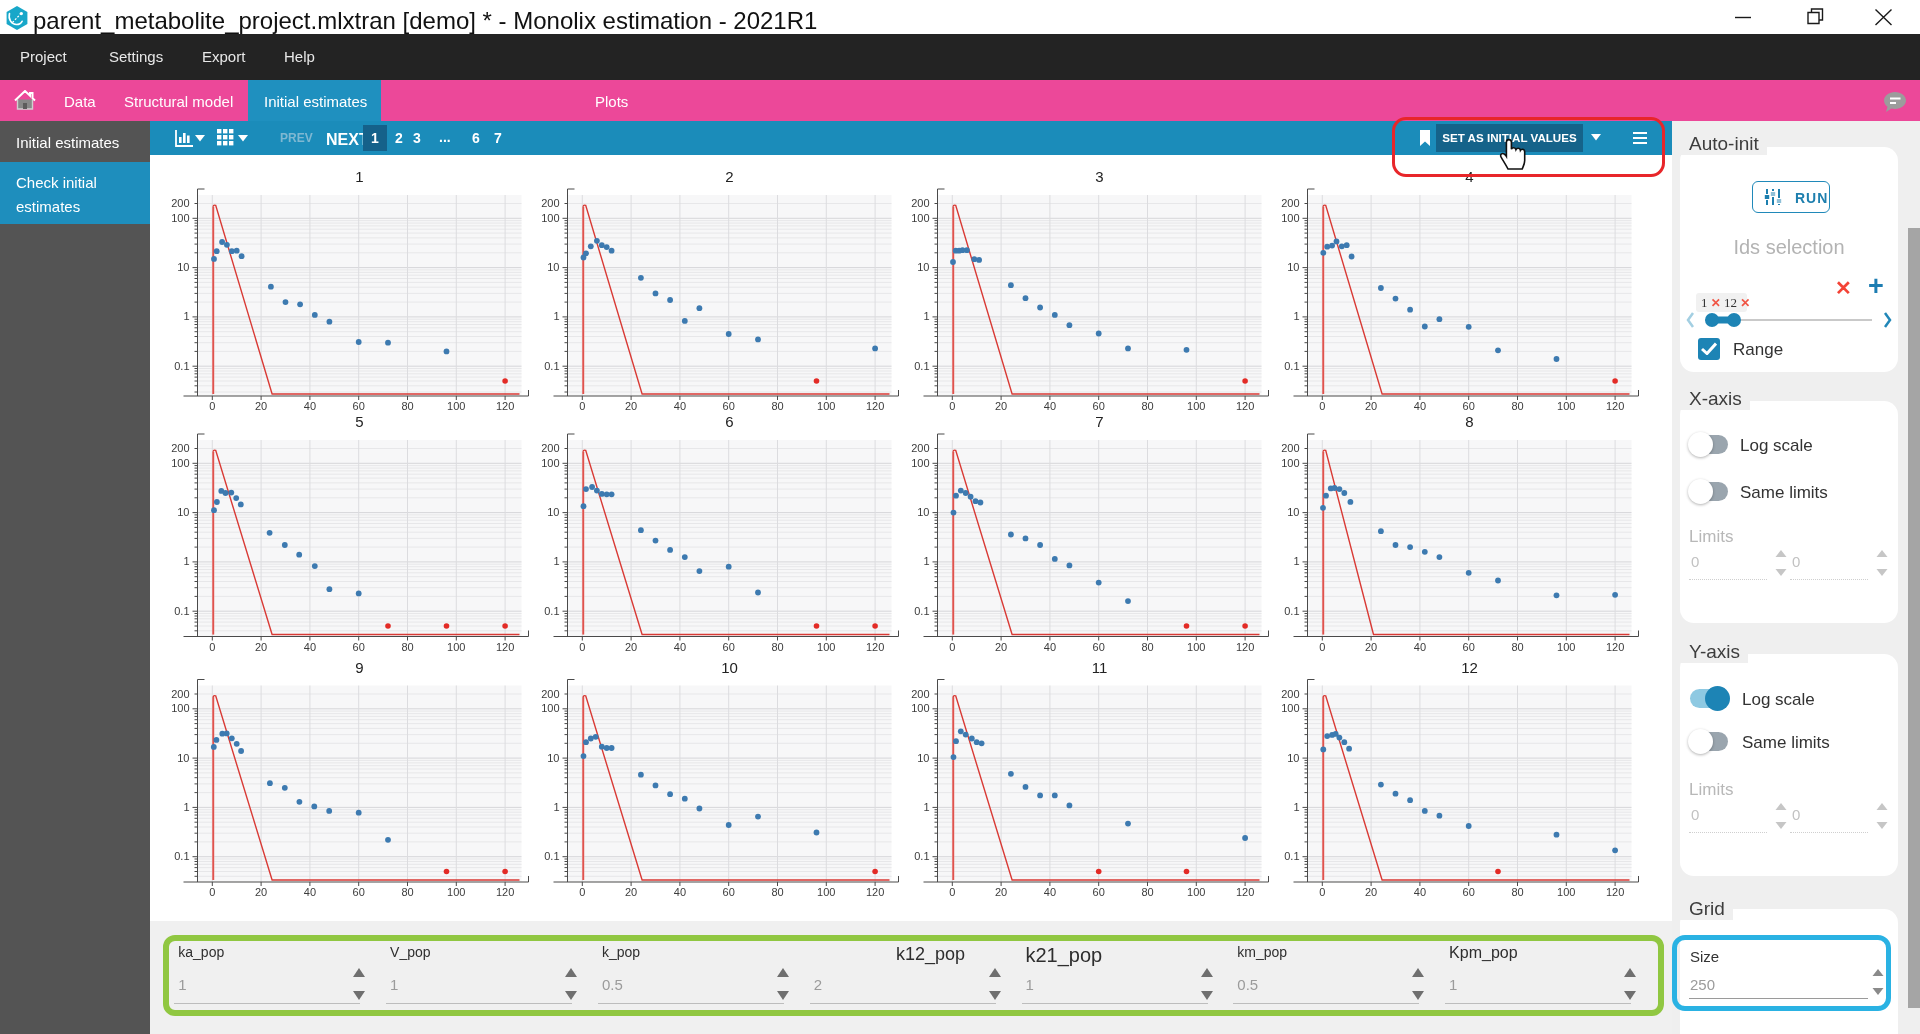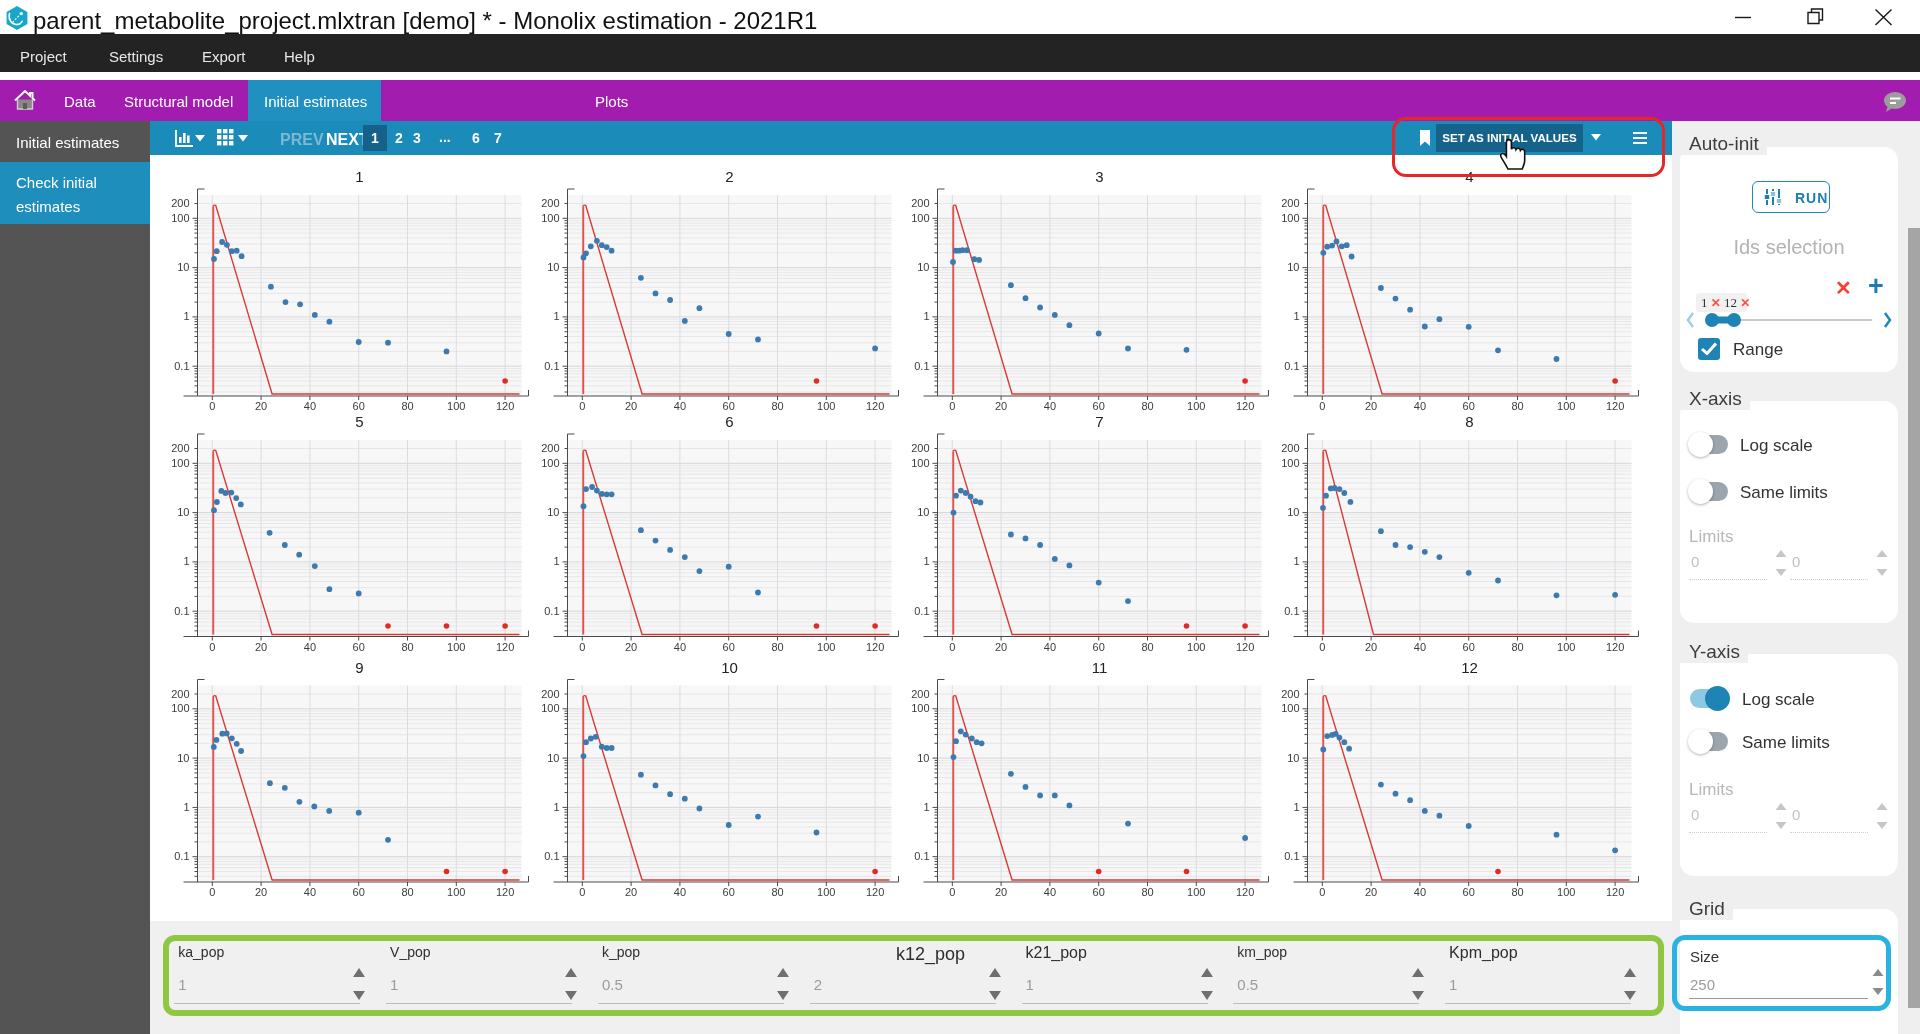--- a/index.html
+++ b/index.html
@@ -13,28 +13,28 @@
 <path d="M8.5 17.5L16.2 9.4" stroke="#fff" stroke-width="1.2" fill="none" stroke-dasharray="2 1.6"></path>
 <circle cx="17.3" cy="8.6" r="1.7" fill="#fff"></circle>
 </svg>
 <div class="abs" style="left:33px;top:7px;font-size:24px;color:#111;">parent_metabolite_project.mlxtran [demo] * - Monolix estimation - 2021R1</div>
 <svg class="abs" style="left:1730px;top:0;" width="170" height="34">
 <path d="M5 17.5H21" stroke="#1a1a1a" stroke-width="1.4"></path>
 <path d="M78 12.5H89V23.5H78Z M81.5 12.5V9H92.5V20H89" stroke="#1a1a1a" stroke-width="1.4" fill="none"></path>
 <path d="M145.5 9.5L161.5 25 M161.5 9.5L145.5 25" stroke="#1a1a1a" stroke-width="1.4"></path>
 </svg>
 
-<div class="abs" style="left:0;top:34px;width:1920px;height:38px;background:#232323;color:#e8e8e8;font-size:15px;">
+<div class="abs" style="left:0;top:34px;width:1920px;height:46px;background:#232323;color:#e8e8e8;font-size:15px;">
 <span class="abs" style="left:20px;top:14px;">Project</span>
 <span class="abs" style="left:109px;top:14px;">Settings</span>
 <span class="abs" style="left:202px;top:14px;">Export</span>
 <span class="abs" style="left:284px;top:14px;">Help</span>
 </div>
 
-<div class="abs" style="left:0;top:80px;width:1920px;height:41px;background:#a21caf;color:#fff;font-size:15px;">
+<div class="abs" style="left:0;top:80px;width:1920px;height:41px;background:#ec4899;color:#fff;font-size:15px;">
 <svg class="abs" style="left:14px;top:10px;" width="22" height="20" viewBox="0 0 22 20">
       <path d="M3.5 9.5V19H18.5V9.5" fill="#888" stroke="#cfcfcf" stroke-width="1.4"></path>
       <path d="M1 10.5L11 1L16 5.75V3H18.5V8.1L21 10.5" fill="none" stroke="#fff" stroke-width="2"></path>
       <rect x="9" y="13" width="4" height="6" fill="#5c5c5c"></rect>
     </svg>
 <span class="abs" style="left:64px;top:13px;">Data</span>
 <span class="abs" style="left:124px;top:13px;">Structural model</span>
 <div class="abs" style="left:248px;top:0;width:133px;height:41px;background:#1f90bf;"></div>
 <span class="abs" style="left:264px;top:13px;">Initial estimates</span>
 <span class="abs" style="left:395px;top:13px;font-weight:bold;font-size:14.5px;margin-top:44px;">Statistical model &amp; Tasks</span>
@@ -69,21 +69,21 @@
       <rect x="0" y="6" width="4.4" height="4.4" fill="#fff"></rect>
       <rect x="6" y="6" width="4.4" height="4.4" fill="#fff"></rect>
       <rect x="12" y="6" width="4.4" height="4.4" fill="#fff"></rect>
       <rect x="0" y="12" width="4.4" height="4.4" fill="#fff"></rect>
       <rect x="6" y="12" width="4.4" height="4.4" fill="#fff"></rect>
       <rect x="12" y="12" width="4.4" height="4.4" fill="#fff"></rect>
     </svg>
 <svg class="abs" style="left:88px;top:14px;" width="10" height="7">
       <path d="M0 0H10L5 6.5Z" fill="#fff"></path>
     </svg>
-<span class="abs" style="left:130px;top:10px;font-size:16px;font-weight:bold;color:#7fb8d2;">PREV</span>
+<span class="abs" style="left:130px;top:10px;font-size:12px;font-weight:bold;color:#7fb8d2;">PREV</span>
 <span class="abs" style="left:176px;top:10px;font-size:16px;font-weight:bold;">NEXT</span>
 <div class="abs" style="left:213px;top:4px;width:24px;height:26px;background:#15618a;text-align:center;font-size:14px;font-weight:bold;line-height:26px;">1</div>
 <span class="abs" style="left:245px;top:9px;font-size:14px;font-weight:bold;">2</span>
 <span class="abs" style="left:263px;top:9px;font-size:14px;font-weight:bold;">3</span>
 <span class="abs" style="left:289px;top:8px;font-size:14px;font-weight:bold;">...</span>
 <span class="abs" style="left:322px;top:9px;font-size:14px;font-weight:bold;">6</span>
 <span class="abs" style="left:344px;top:9px;font-size:14px;font-weight:bold;">7</span>
 <svg class="abs" style="left:1269px;top:9px;" width="12" height="17">
       <path d="M1 0H11V16L6 11.5L1 16Z" fill="#fff"></path>
     </svg>
@@ -590,21 +590,21 @@
     <path d="M7 1L13 10H1Z" fill="#6f6f6f"></path>
     <path d="M7 33L13 24H1Z" fill="#6f6f6f"></path>
   </svg>
 <div style="position:absolute;left:848px;top:944px;font-size:18px;color:#2e2e2e;padding-left:48px;">k12_pop</div>
 <div style="position:absolute;left:813.7px;top:976px;font-size:15px;color:#9b9b9b;">2</div>
 <div style="position:absolute;left:809.7px;top:1003px;width:186px;border-bottom:1px solid #bdbdbd;"></div>
 <svg style="position:absolute;left:987.7px;top:967px;" width="14" height="34">
     <path d="M7 1L13 10H1Z" fill="#6f6f6f"></path>
     <path d="M7 33L13 24H1Z" fill="#6f6f6f"></path>
   </svg>
-<div style="position:absolute;left:1025.5px;top:944px;font-size:16px;color:#2e2e2e;">k21_pop</div>
+<div style="position:absolute;left:1025.5px;top:944px;font-size:20px;color:#2e2e2e;">k21_pop</div>
 <div style="position:absolute;left:1025.5px;top:976px;font-size:15px;color:#9b9b9b;">1</div>
 <div style="position:absolute;left:1021.5px;top:1003px;width:186px;border-bottom:1px solid #bdbdbd;"></div>
 <svg style="position:absolute;left:1199.5px;top:967px;" width="14" height="34">
     <path d="M7 1L13 10H1Z" fill="#6f6f6f"></path>
     <path d="M7 33L13 24H1Z" fill="#6f6f6f"></path>
   </svg>
 <div style="position:absolute;left:1237.3px;top:944px;font-size:14px;color:#2e2e2e;">km_pop</div>
 <div style="position:absolute;left:1237.3px;top:976px;font-size:15px;color:#9b9b9b;">0.5</div>
 <div style="position:absolute;left:1233.3px;top:1003px;width:186px;border-bottom:1px solid #bdbdbd;"></div>
 <svg style="position:absolute;left:1411.3px;top:967px;" width="14" height="34">

